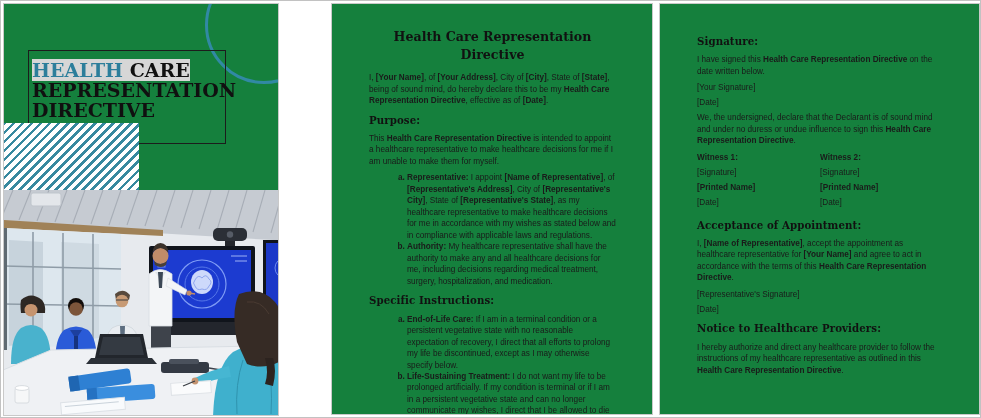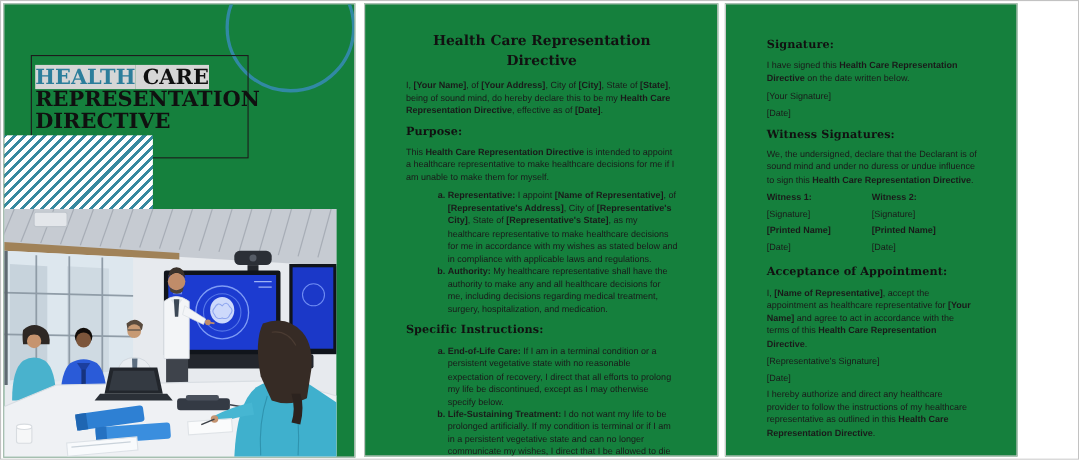--- a/index.html
+++ b/index.html
@@ -6,21 +6,21 @@
   .frame{
     position:relative;width:979px;height:416px;margin:0;
     border:1px solid #c2c2c2;background:#ffffff;overflow:hidden;
     font-family:"Liberation Sans",sans-serif;
   }
   .page{
     position:absolute;top:2px;background:#15803d;border:1px solid #c9c9c9;
     box-sizing:border-box;overflow:hidden;
   }
   
-  #cover{left:2px;width:320px;height:413px;}
+  #cover{left:2px;width:276px;height:413px;}
   .circle{
     position:absolute;left:201px;top:-38px;width:112px;height:112px;
     border:3px solid #3189a4;border-radius:50%;z-index:1;
   }
   .titlebox{
     position:absolute;left:24px;top:46px;width:196px;height:92px;
     border:1.4px solid #1c1c1c;z-index:2;
   }
   .cover-title{
     position:absolute;left:28px;top:56px;z-index:4;
@@ -29,21 +29,21 @@
   }
   .hl{background:#d6d6d6;white-space:pre;}
   .teal{color:#2c7e9b;}
   .stripes{
     position:absolute;left:-1px;top:119px;width:136px;height:68px;z-index:3;
     background:repeating-linear-gradient(135deg,#37899f 0px,#37899f 2.6px,#ffffff 2.6px,#ffffff 6.4px);
   }
   .photo{position:absolute;left:-1px;bottom:-1px;width:303px;height:226px;z-index:5;}
   
   #doc1{left:330px;width:322px;height:412px;}
-  #doc2{left:658px;width:266px;height:412px;}
+  #doc2{left:658px;width:321px;height:412px;}
   .doc-body{
     padding:24px 36px 10px 37px;color:#1a1a1a;
     font-size:8.2px;line-height:1.4;
   }
   .doc-title{
     font-family:"DejaVu Serif",serif;font-weight:bold;font-size:12.6px;
     text-align:center;margin:0 0 9px;color:#111;
   }
   .doc-h{
     font-family:"DejaVu Serif",serif;font-weight:bold;font-size:10.2px;
@@ -229,37 +229,37 @@
         </ol>
       </div>
   </div>
 
   <div class="page" id="doc2">
     <div class="doc-body">
         <div class="doc-h">Signature:</div>
         <div class="doc-p"><span>I have signed this </span><b>Health Care Representation Directive</b><span> on the date written below.</span></div>
         <div class="doc-line"><span>[Your Signature]</span></div>
         <div class="doc-line"><span>[Date]</span></div>
-        <div class="doc-h">Witness Signatures:</div>
         <div class="doc-p"><span>We, the undersigned, declare that the Declarant is of sound mind and under no duress or undue influence to sign this </span><b>Health Care Representation Directive</b><span>.</span></div>
         <div class="doc-cols">
           <div class="doc-col">
             <div class="doc-line"><b>Witness 1:</b></div>
             <div class="doc-line"><span>[Signature]</span></div>
             <div class="doc-line"><b>[Printed Name]</b></div>
             <div class="doc-line"><span>[Date]</span></div>
           </div>
           <div class="doc-col">
             <div class="doc-line"><b>Witness 2:</b></div>
             <div class="doc-line"><span>[Signature]</span></div>
             <div class="doc-line"><b>[Printed Name]</b></div>
             <div class="doc-line"><span>[Date]</span></div>
           </div>
         </div>
         <div class="doc-h">Acceptance of Appointment:</div>
         <div class="doc-p"><span>I, </span><b>[Name of Representative]</b><span>, accept the appointment as healthcare representative for </span><b>[Your Name]</b><span> and agree to act in accordance with the terms of this </span><b>Health Care Representation Directive</b><span>.</span></div>
         <div class="doc-line"><span>[Representative's Signature]</span></div>
         <div class="doc-line"><span>[Date]</span></div>
+        <div class="doc-h">Notice to Healthcare Providers:</div>
         <div class="doc-p"><span>I hereby authorize and direct any healthcare provider to follow the instructions of my healthcare representative as outlined in this </span><b>Health Care Representation Directive</b><span>.</span></div>
       </div>
   </div>
 
 </div>
 
 </body></html>

